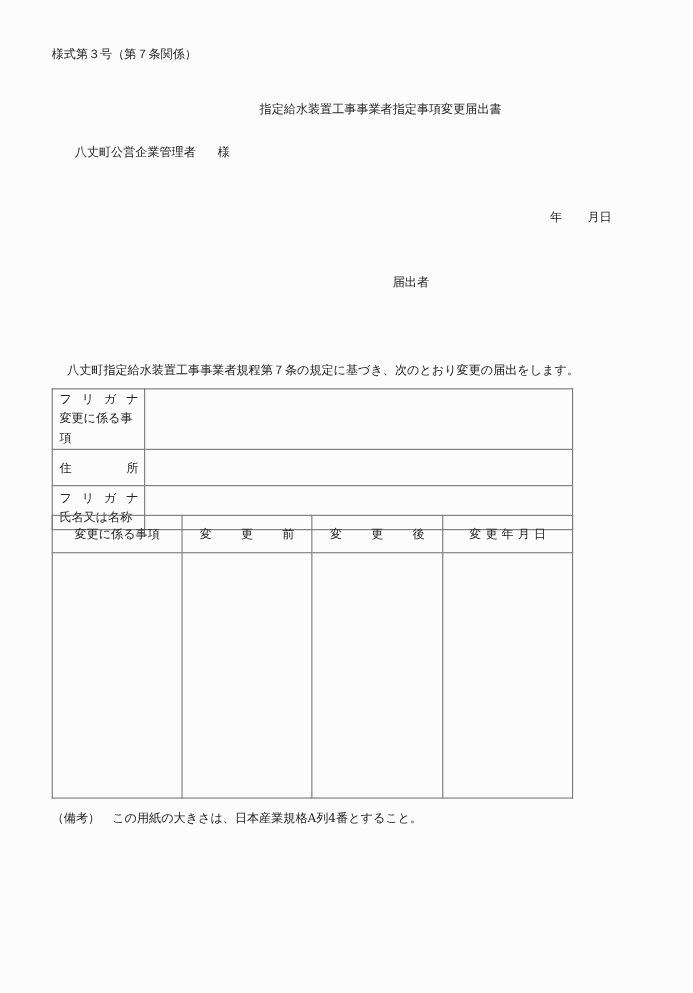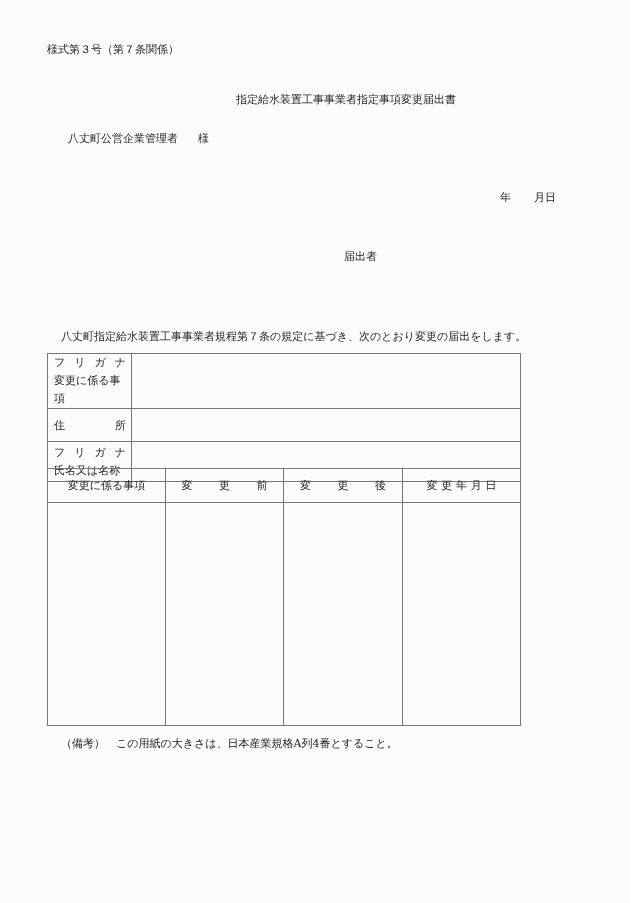--- a/index.html
+++ b/index.html
@@ -18,23 +18,23 @@
   }
   .abs { position: absolute; white-space: nowrap; line-height: 1; text-align: right; }
   #form-number { left: 47px; top: 44px; }
   #doc-title { left: 198px; top: 94px; margin-left: 38px; }
   #addressee { left: 68px; top: 133px; }
   #addressee-honorific { left: 198px; top: 133px; }
   #date-line { left: 477px; top: 192px; }
   #date-line span { display: inline-block; }
   #date-year { width: 34px; }
   #date-month { width: 34px; }
-  #applicant { left: 344px; top: 251px; }
+  #applicant { left: 357px; top: 251px; }
   #intro-text { left: 61px; top: 331px; }
-  #remarks { left: 61px; top: 738px; }
+  #remarks { left: 47px; top: 738px; }
 
   table.form-table {
     position: absolute;
     left: 47px;
     border-collapse: collapse;
     table-layout: fixed;
   }
   table.form-table td {
     border: 1px solid #777;
     padding: 0;

